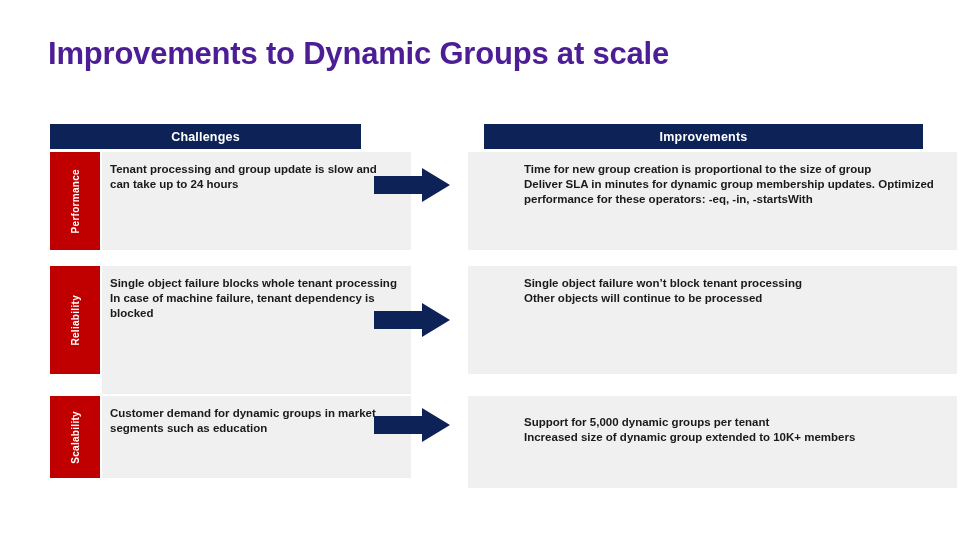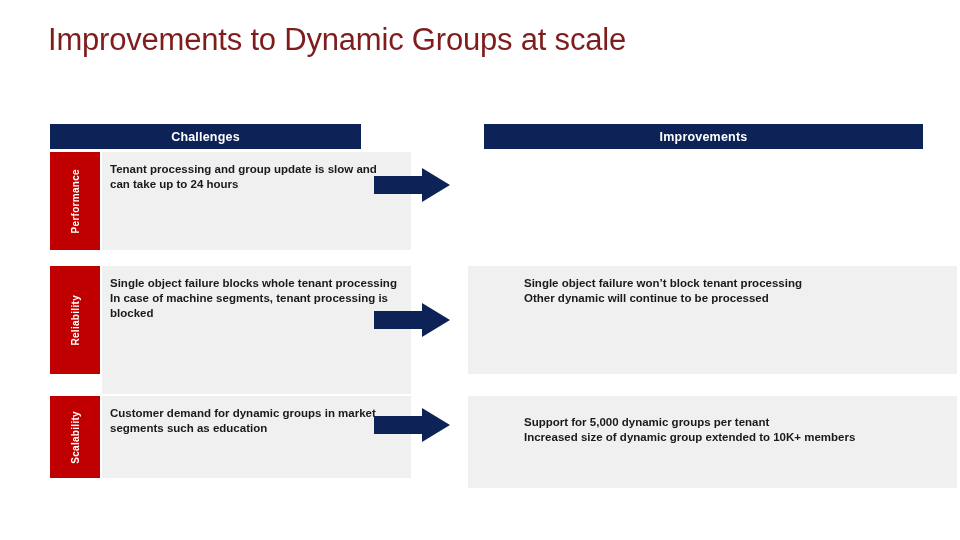--- a/index.html
+++ b/index.html
@@ -16,25 +16,25 @@
   }
   .slide {
     position: absolute;
     left: 0; top: 0;
     width: 960px;
     height: 540px;
   }
   .slide-title {
     position: absolute;
     left: 48px;
-    top: 22px;
+    top: 36px;
     width: 880px;
     font-size: 31px;
-    font-weight: 400;
-    color: #7f1d1d;
+    font-weight: 700;
+    color: #4c1d95;
     letter-spacing: -0.2px;
     line-height: 1.15;
     white-space: nowrap;
   }
 
   
   .col-header {
     position: absolute;
     height: 25px;
     background: #0d2257;
@@ -148,38 +148,42 @@
   <div class="col-header" id="header-challenges">Challenges</div>
   <div class="col-header" id="header-improvements">Improvements</div>
 
   <div class="row" id="row-performance">
     <div class="row-label">
       <span>Performance</span>
     </div>
     <div class="challenge-box">
       <p class="para">Tenant processing and group update is slow and can take up to 24 hours</p>
     </div>
+    <div class="improve-box">
+      <p class="para">Time for new group creation is proportional to the size of group</p>
+      <p class="para">Deliver SLA in minutes for dynamic group membership updates. Optimized performance for these operators: -eq, -in, -startsWith</p>
+    </div>
   </div>
   <div class="arrow" id="arrow-performance">
     <svg width="76" height="34" viewBox="0 0 76 34">
       <polygon points="0,8 48,8 48,0 76,17 48,34 48,26 0,26" fill="#0d2257"></polygon>
     </svg>
   </div>
 
   <div class="row" id="row-reliability">
     <div class="row-label">
       <span>Reliability</span>
     </div>
     <div class="challenge-box">
       <p class="para">Single object failure blocks whole tenant processing</p>
-      <p class="para">In case of machine segments, tenant processing is blocked</p>
+      <p class="para">In case of machine failure, tenant dependency is blocked</p>
     </div>
     <div class="improve-box">
       <p class="para" style="white-space: pre-line;">Single object failure won’t block tenant processing
-Other dynamic will continue to be processed</p>
+Other objects will continue to be processed</p>
     </div>
   </div>
   <div class="arrow" id="arrow-reliability">
     <svg width="76" height="34" viewBox="0 0 76 34">
       <polygon points="0,8 48,8 48,0 76,17 48,34 48,26 0,26" fill="#0d2257"></polygon>
     </svg>
   </div>
 
   <div class="row" id="row-scalability">
     <div class="row-label">

